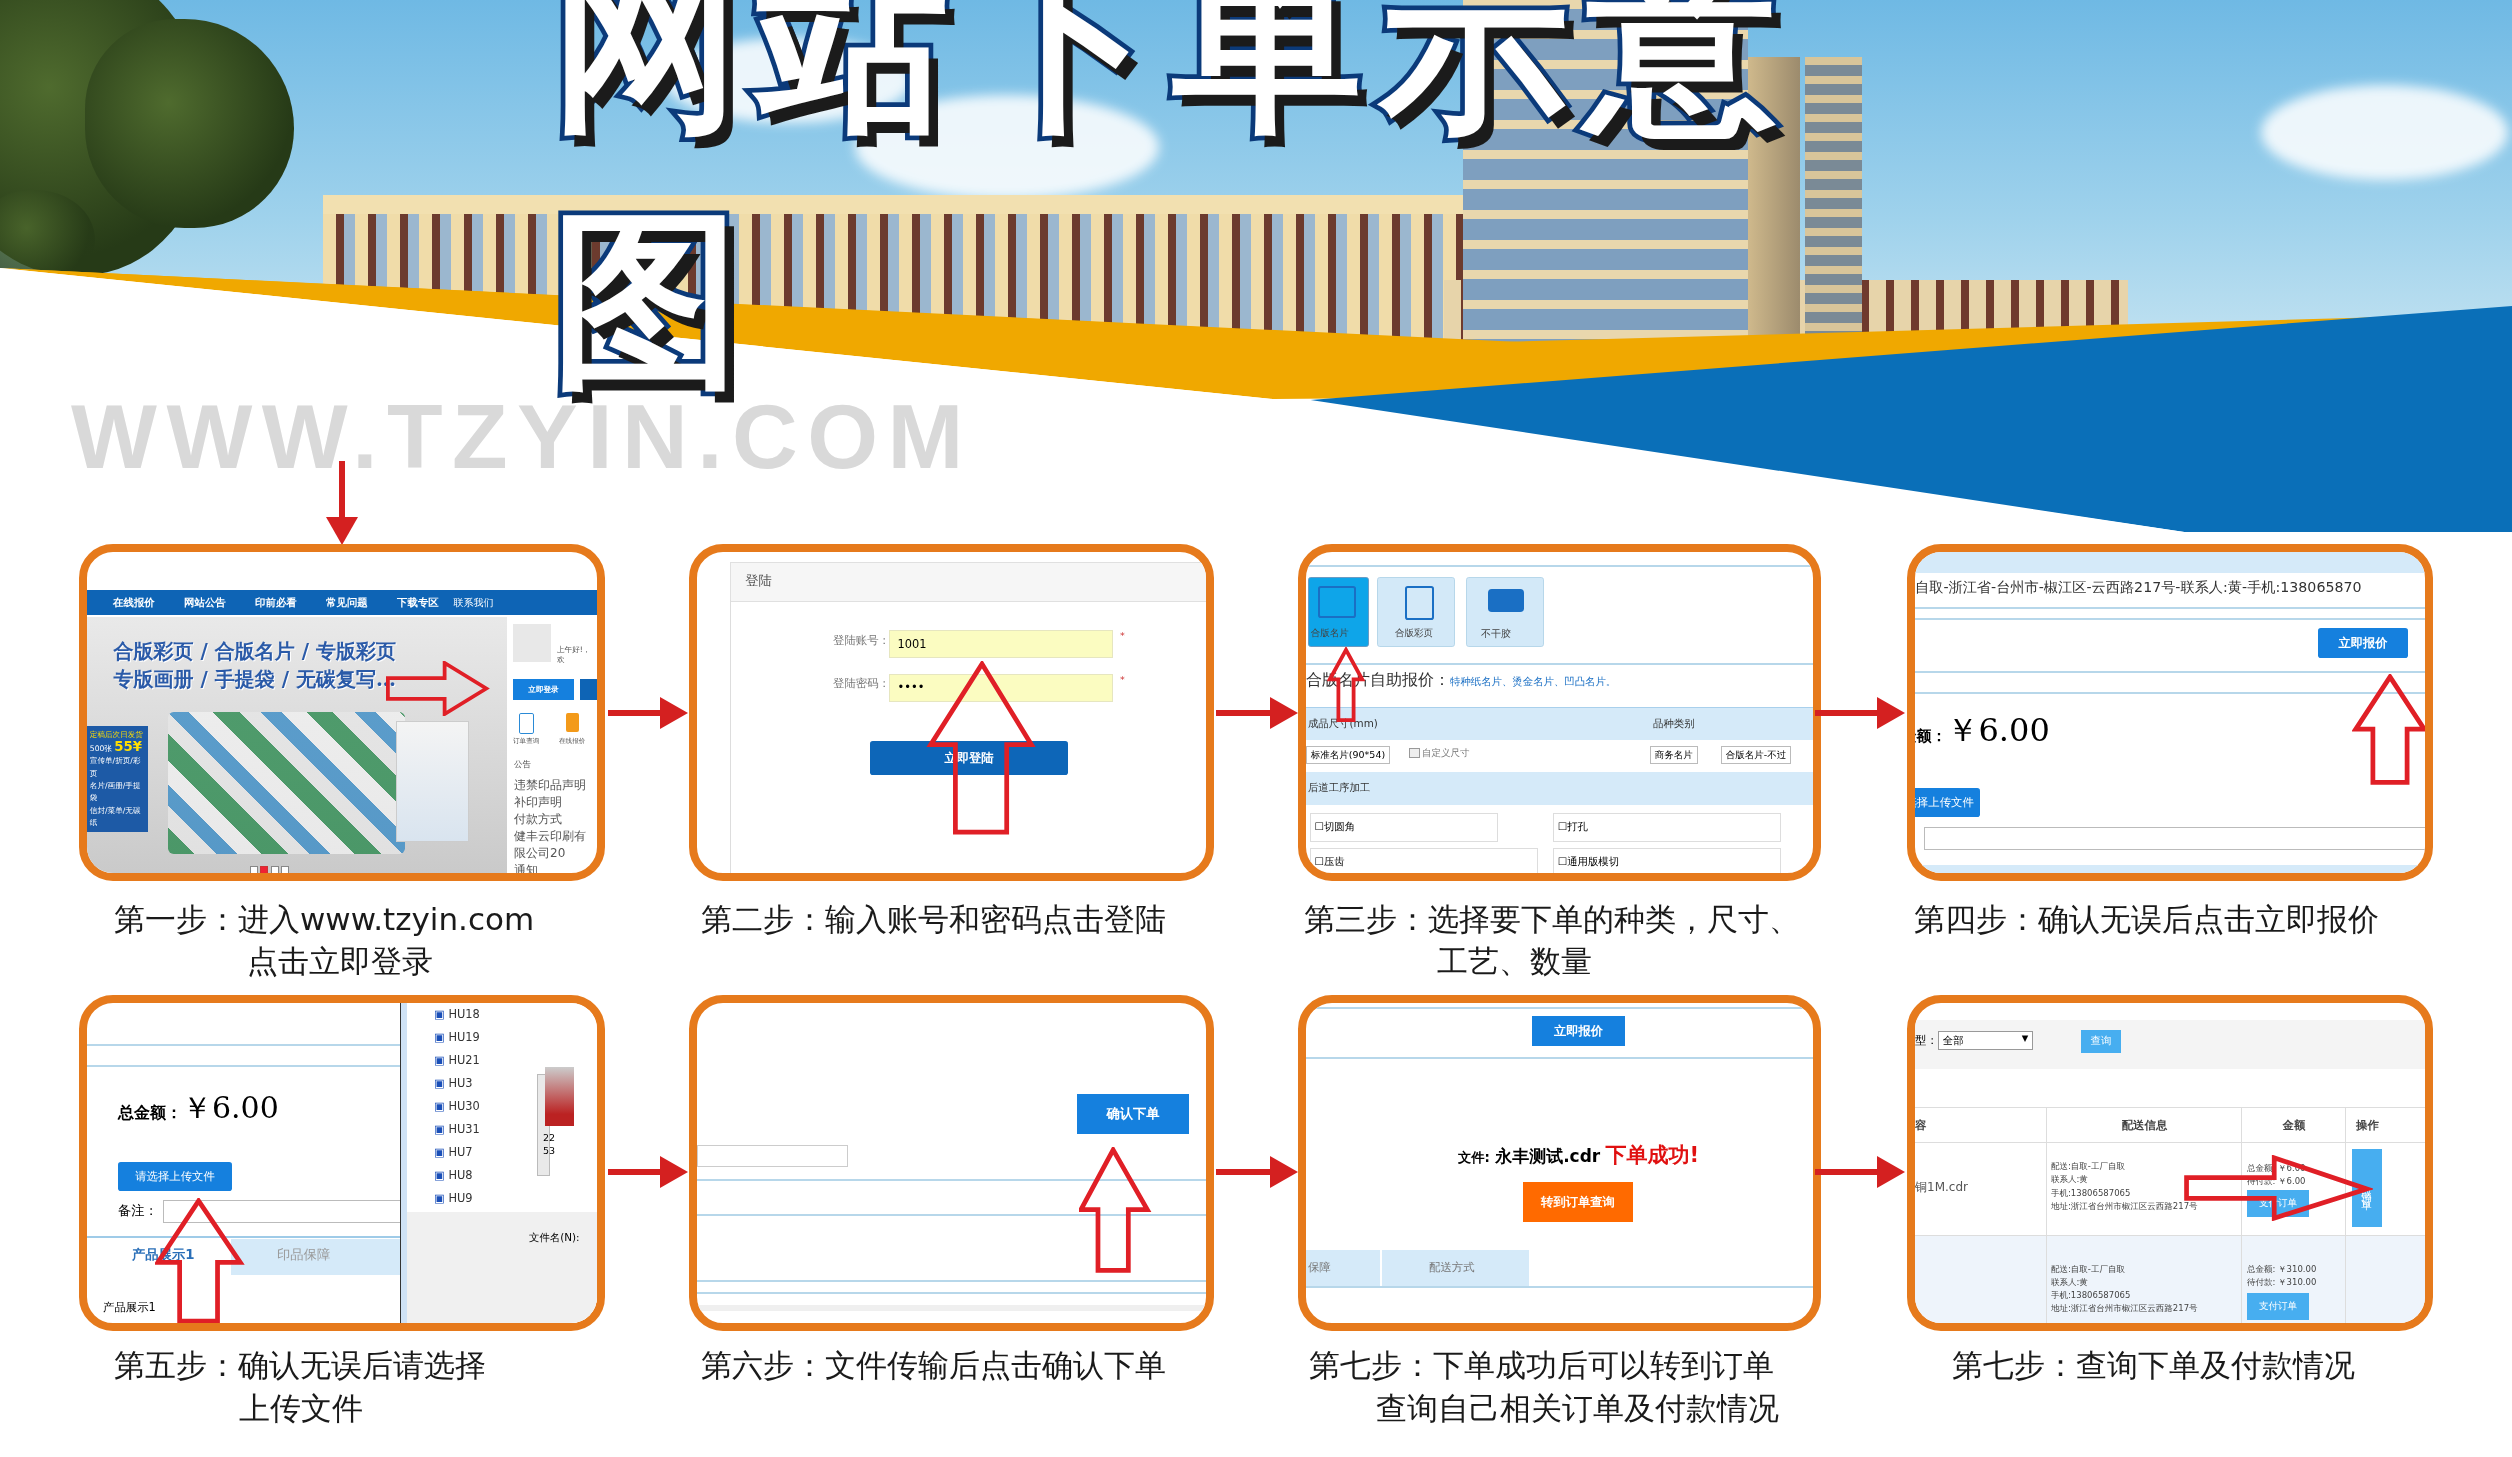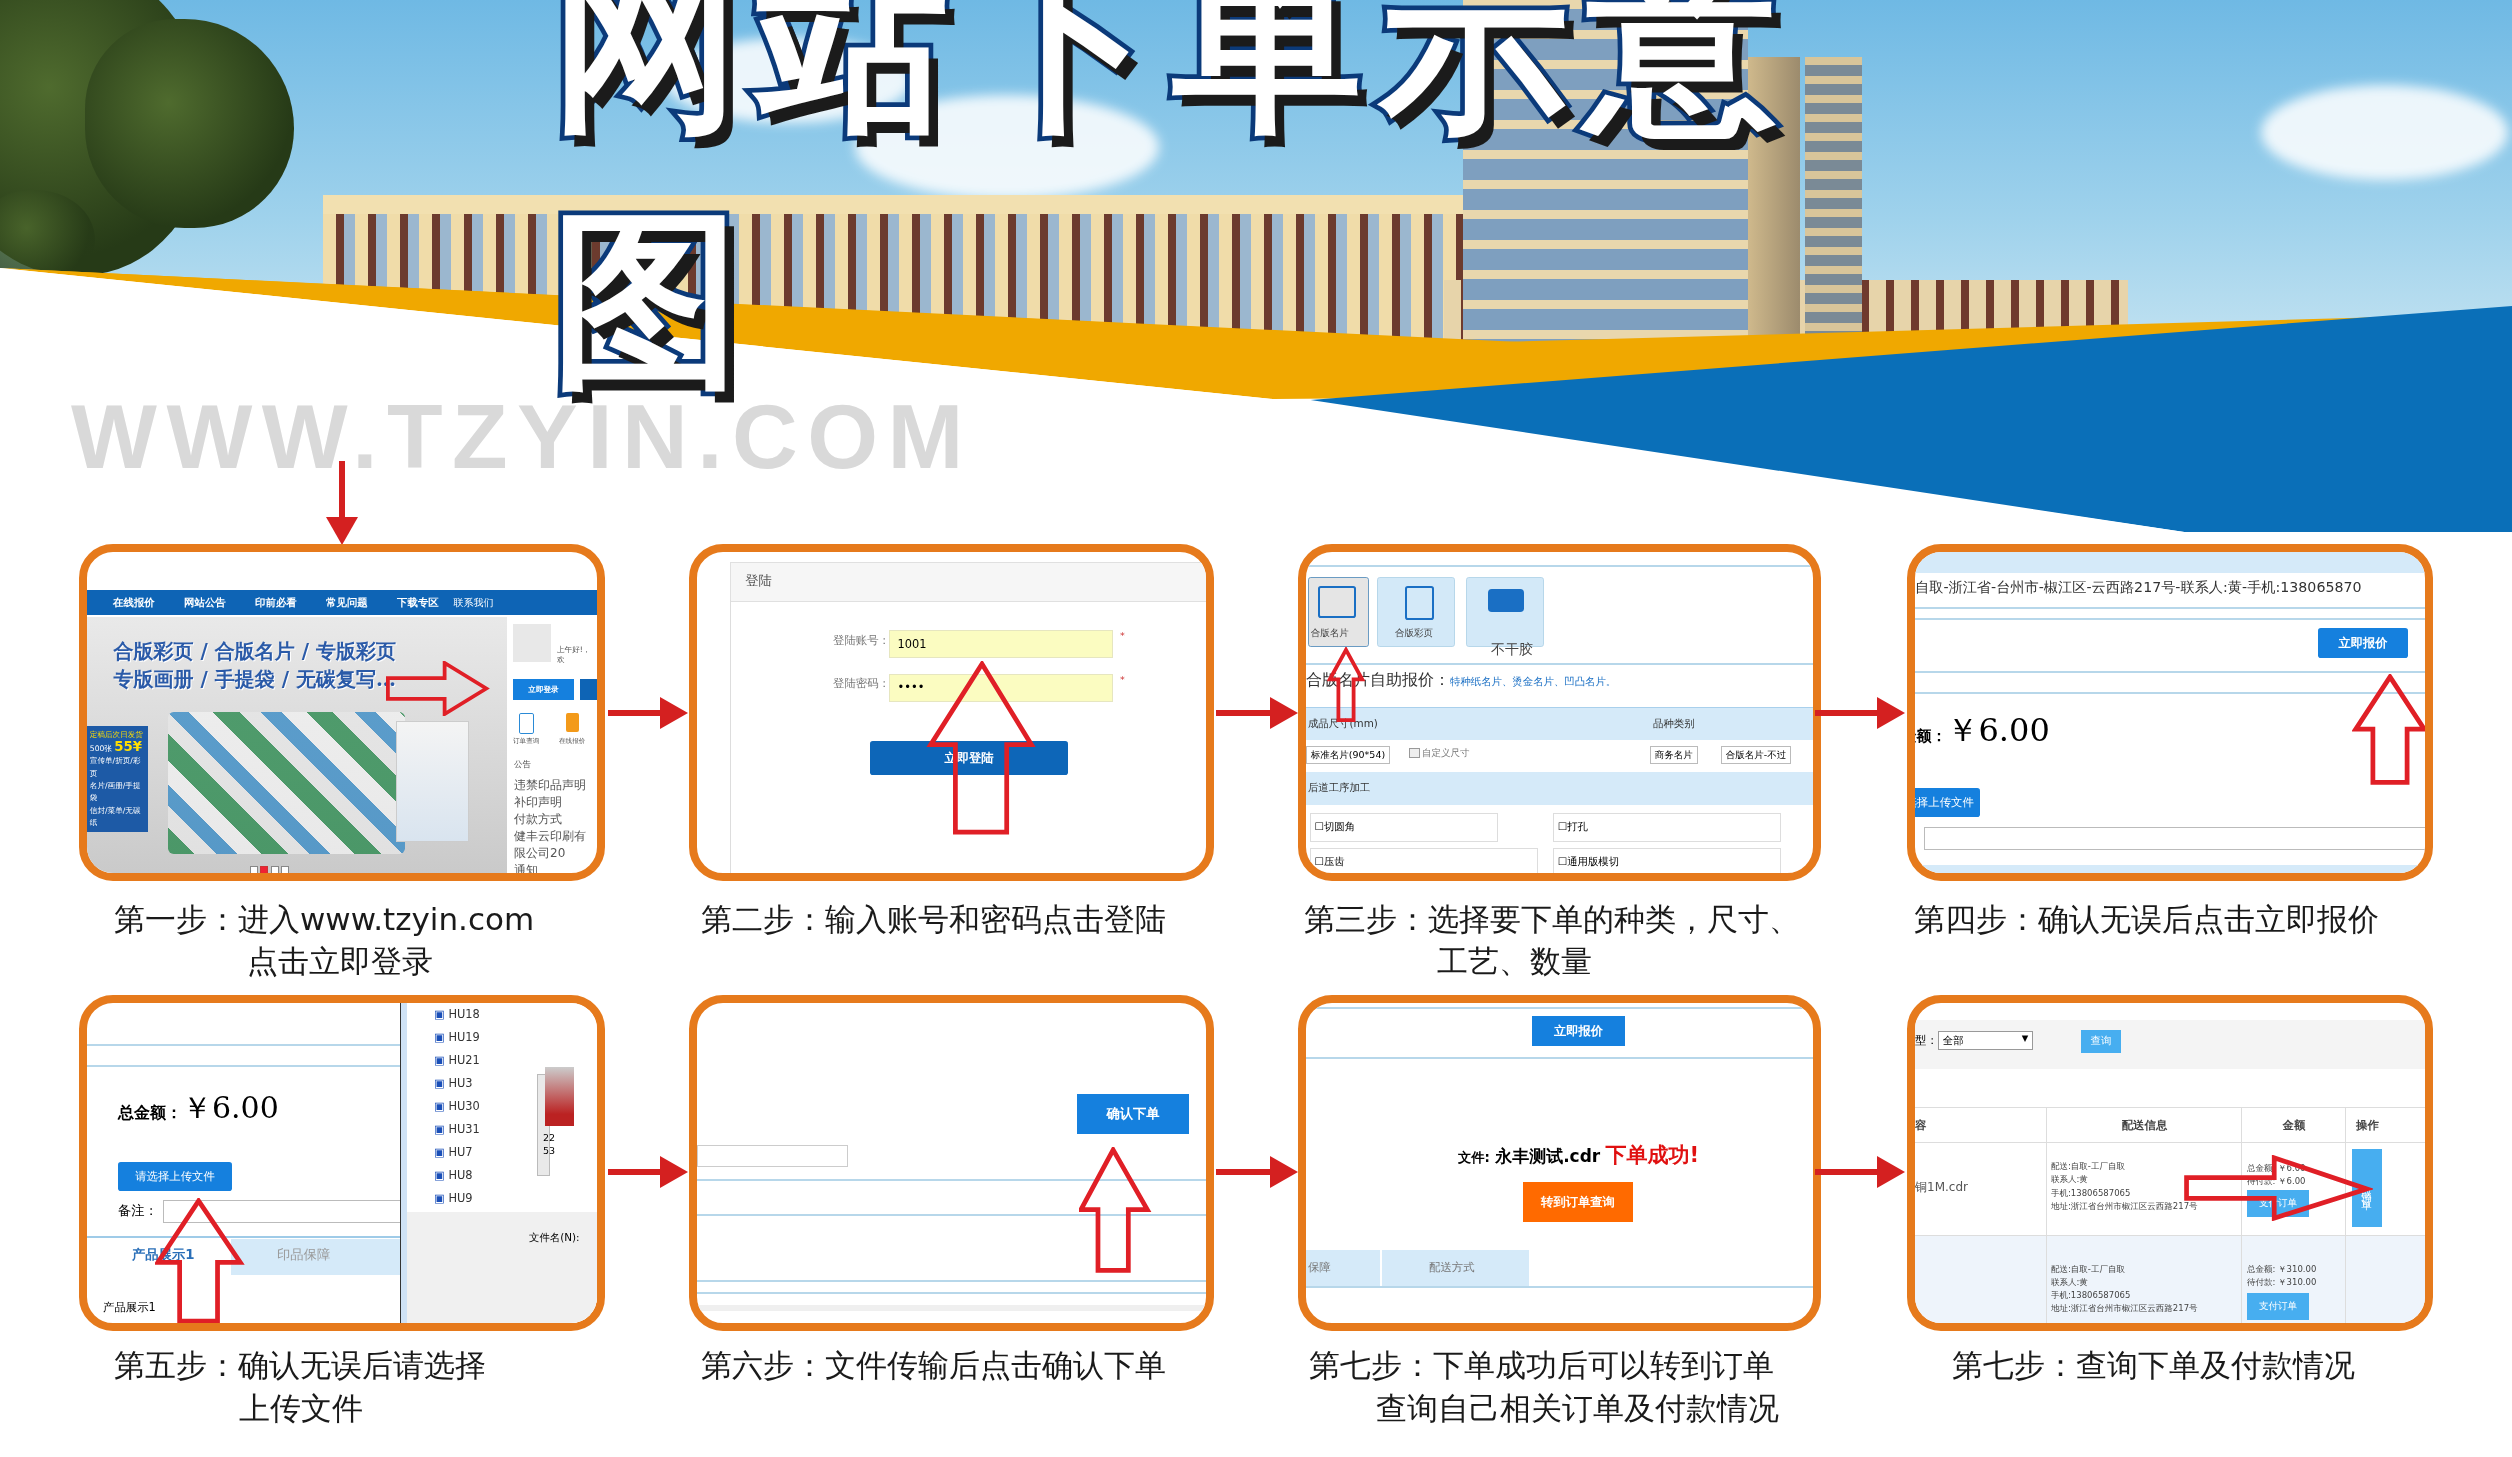--- a/index.html
+++ b/index.html
@@ -143,31 +143,31 @@
     </svg>
   </div>
 </div>
 <div class="abs caption" style="left:701px;top:898px;">第二步：输入账号和密码点击登陆</div>
 
 <div class="abs arrow-h" style="left:1216px;top:710px;width:57px;"></div>
 
 <div class="abs panel" style="left:1298px;top:544px;width:523px;height:337px;">
   <div class="inner">
     <div class="hl" style="left:0;top:13.3px;width:100%;"></div>
-    <div class="abs" style="left:1.9px;top:25px;width:59px;height:68px;background:#e5e5e5;border:0.9px solid #6a9bc3;border-radius:2.8px;">
+    <div class="abs" style="left:1.9px;top:25px;width:59px;height:68px;background:#0ea5e9;border:0.9px solid #6a9bc3;border-radius:2.8px;">
       <div class="abs" style="left:9.5px;top:7.6px;width:34px;height:28.5px;border:2.8px solid #1a6fc4;border-radius:2.8px;"></div>
       <div class="abs" style="left:1.9px;top:49px;font-size:9.5px;color:#444;">合版名片</div>
     </div>
     <div class="abs" style="left:71px;top:25px;width:76px;height:68px;background:#d3e9f8;border:0.9px solid #b7d7ea;border-radius:2.8px;">
       <div class="abs" style="left:26.6px;top:7.6px;width:25px;height:30px;border:2.8px solid #1a6fc4;border-radius:2.8px;"></div>
       <div class="abs" style="left:17px;top:49px;font-size:9.5px;color:#444;">合版彩页</div>
     </div>
     <div class="abs" style="left:160px;top:25px;width:76px;height:68px;background:#d3e9f8;border:0.9px solid #b7d7ea;border-radius:2.8px;">
       <div class="abs" style="left:21px;top:11.4px;width:36px;height:23px;background:#1a6fc4;border-radius:3.8px;"></div>
-      <div class="abs" style="left:24px;top:49px;font-size:14px;color:#444;margin-top:14px;">不干胶</div>
+      <div class="abs" style="left:14px;top:49px;font-size:10px;color:#444;">不干胶</div>
     </div>
     <div class="hl" style="left:0;top:111px;width:100%;"></div>
     <div class="abs" style="left:0;top:118px;font-size:16px;color:#333;white-space:nowrap;"><span>合版名片自助报价：</span><span style="font-size:10.4px;color:#1a6fc4;">特种纸名片、烫金名片、凹凸名片。</span></div>
     <div class="abs" style="left:0;top:155px;width:100%;height:33px;background:#d5eaf9;border-top:0.9px solid #a9d0ec;">
       <span class="abs" style="left:1.9px;top:8.5px;font-size:10.4px;color:#333;">成品尺寸(mm)</span>
       <span class="abs" style="left:347px;top:8.5px;font-size:10.4px;color:#333;">品种类别</span>
     </div>
     <div class="abs" style="left:0;top:188px;width:100%;height:30px;background:#fff;">
       <span class="abs" style="left:0;top:5.7px;border:0.9px solid #bbb;padding:1.9px 3.8px;font-size:9.5px;">标准名片(90*54)</span>
       <span class="abs" style="left:103px;top:7.6px;width:8.5px;height:8.5px;border:0.9px solid #999;background:#eee;"></span>

